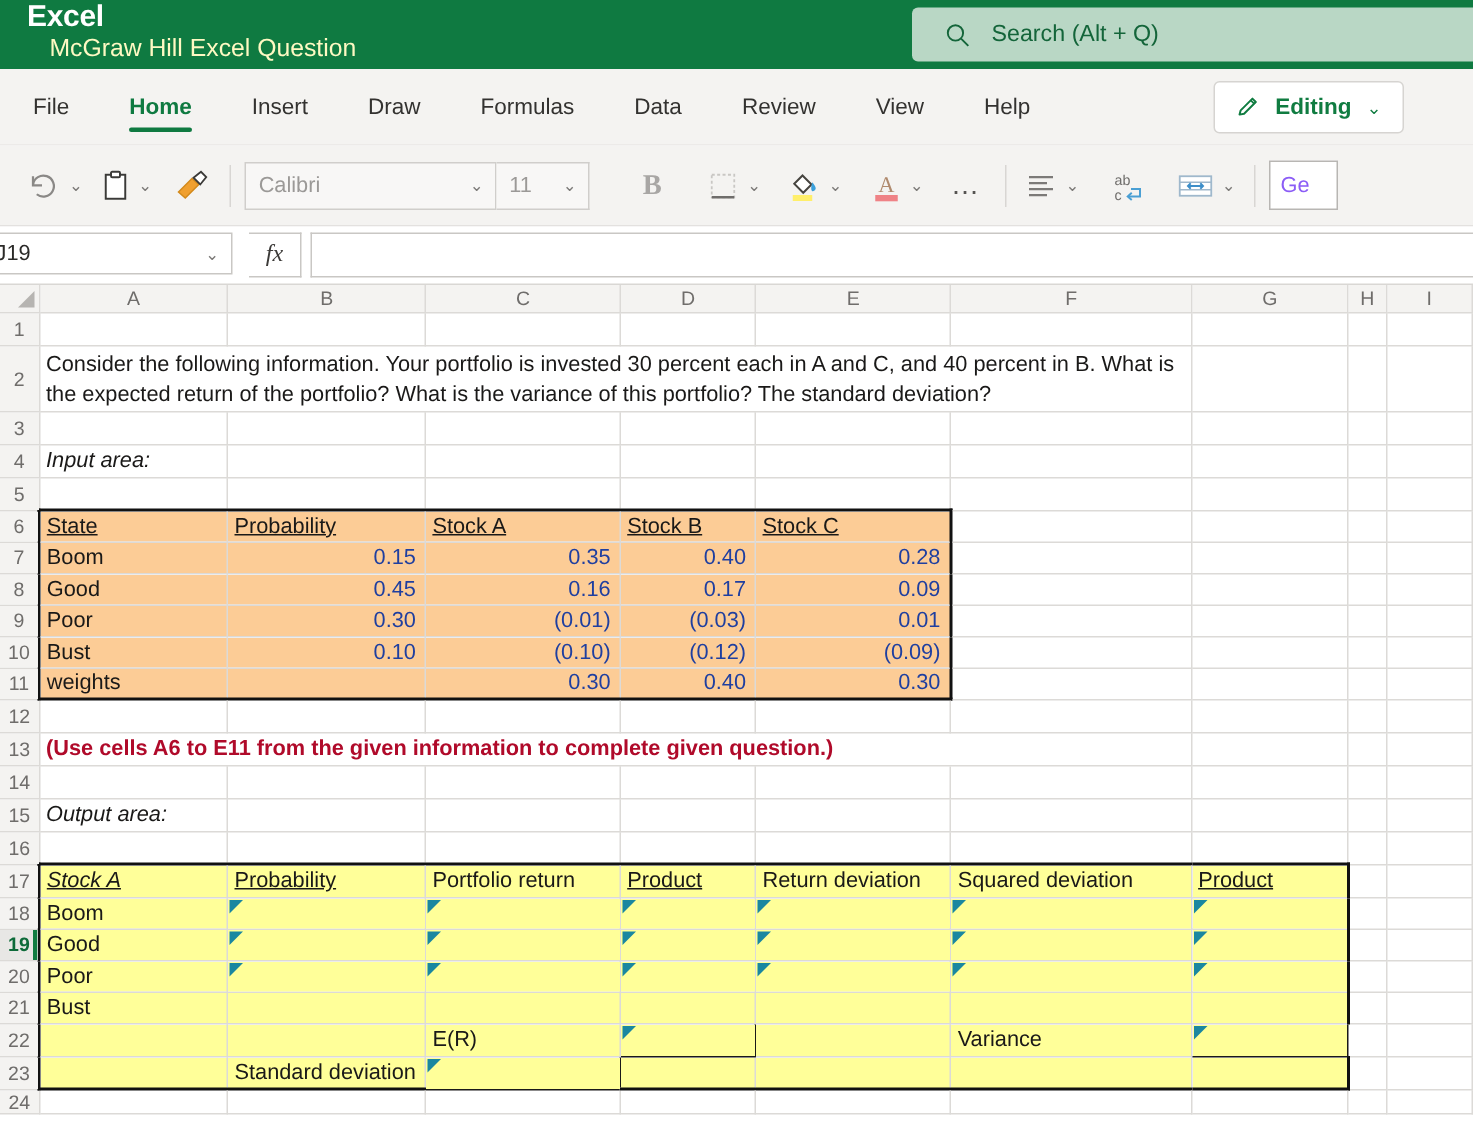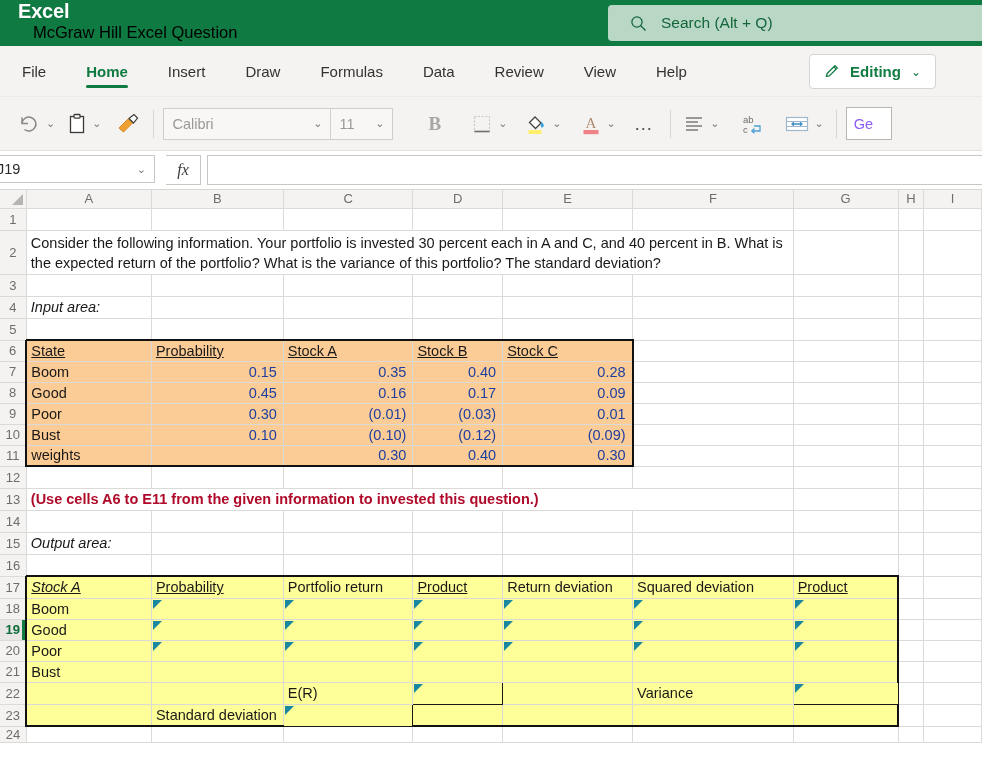--- a/index.html
+++ b/index.html
@@ -22,21 +22,21 @@
     flex-direction: column;
   }
   .excel-logo {
     color: #ffffff;
     font-size: 20px;
     font-weight: bold;
     padding-left: 18px;
     letter-spacing: -0.2px;
   }
   .doc-title {
-    color: #000000;
+    color: #fef9c3;
     font-size: 16.5px;
     margin-left: 33px;
     white-space: nowrap;
   }
   .doc-sep {
     color: #cfe6d8;
     font-size: 16.5px;
     margin: 0 7px;
   }
   .doc-saved {
@@ -746,21 +746,21 @@
     <td></td>
           <td></td>
     <td></td>
           <td></td>
     <td></td>
   </tr>
 
   <tr style="height:22px">
     <td class="rowhdr">13</td>
     <td colspan="5" style="border-right:none">
-      <span class="red-note">(Use cells A6 to E11 from the given information to invested this question.)</span>
+      <span class="red-note">(Use cells A6 to E11 from the given information to complete given question.)</span>
     </td>
     <td></td>
     <td></td>
           <td></td>
     <td></td>
   </tr>
 
   <tr style="height:22px">
     <td class="rowhdr">14</td>
     <td></td>

